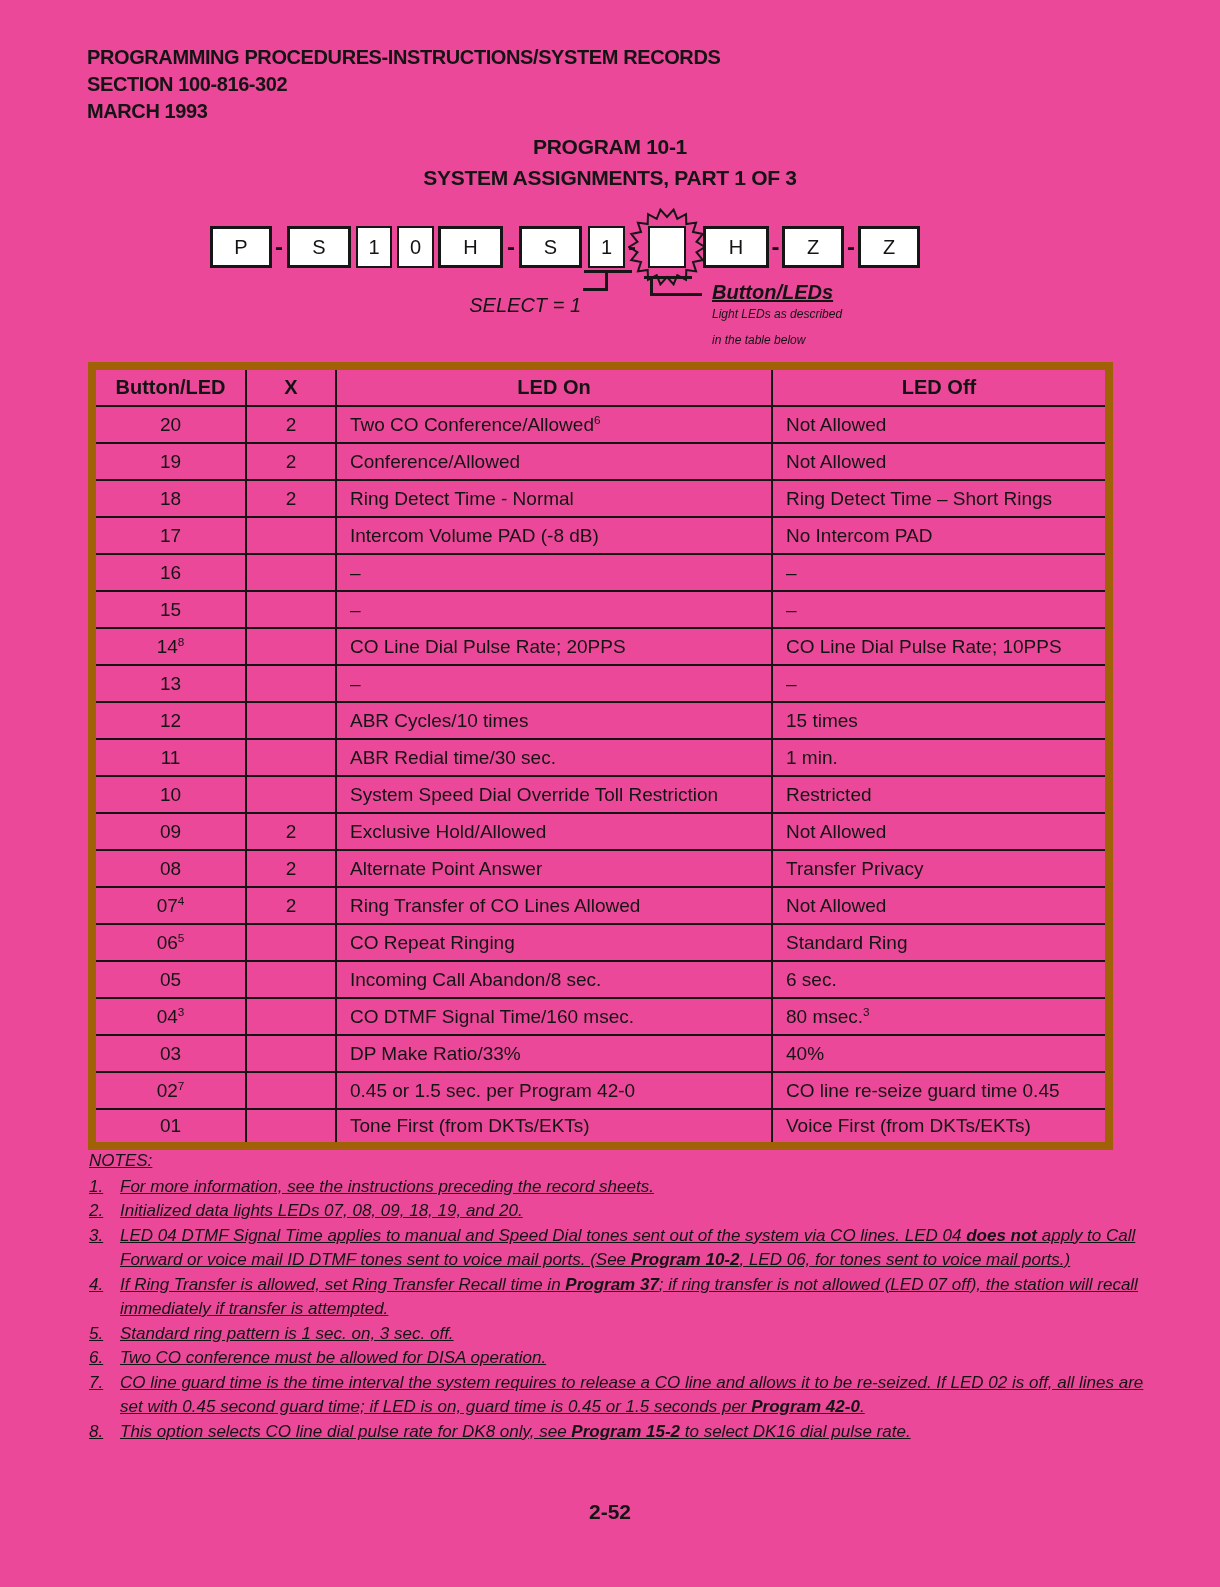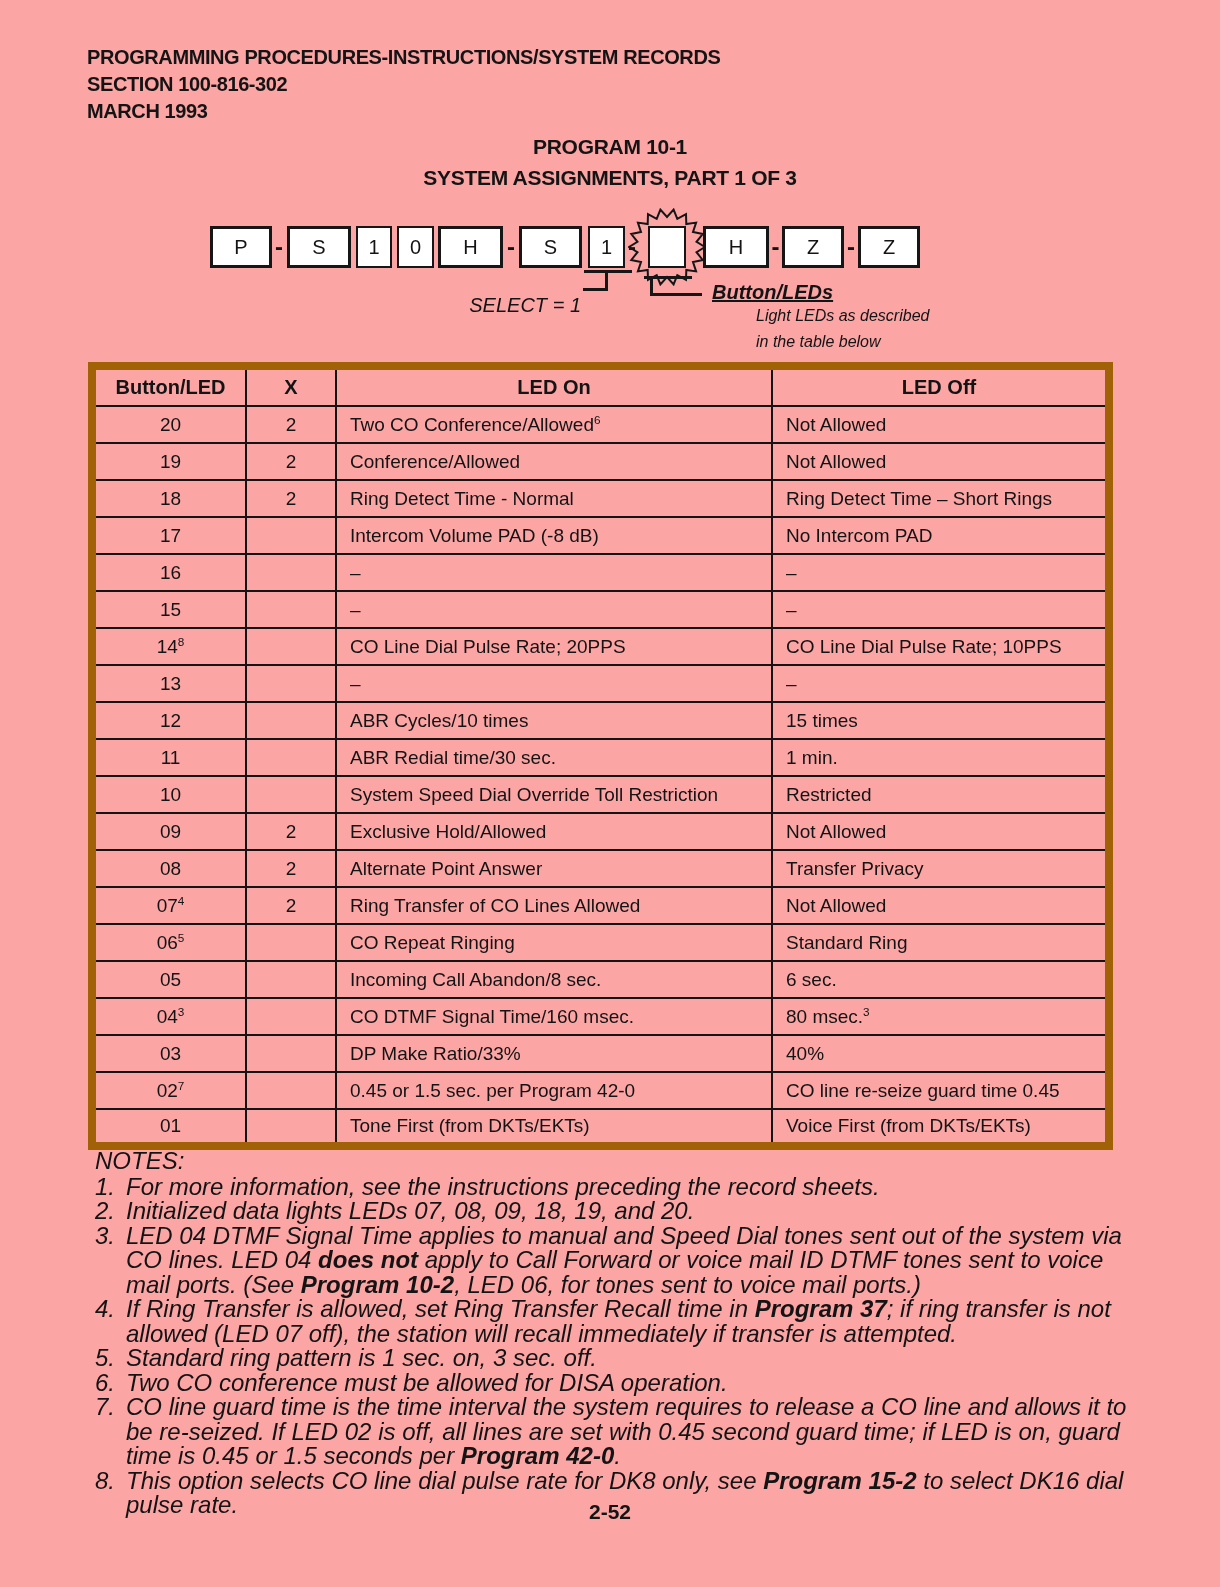--- a/index.html
+++ b/index.html
@@ -1,17 +1,17 @@
 <!DOCTYPE html>
 <html><head>
 <meta charset="utf-8">
 <style>
   html,body {margin:0; padding:0; background:#e8e8e8;}
   .page {
-    position:relative; width:1220px; height:1587px; background:#fca5a5;
+    position:relative; width:1220px; height:1587px; background:#ec4899;
     font-family:"Liberation Sans", sans-serif; color:#141414; overflow:hidden;
   }
   
   .hdr {position:absolute; left:87px; top:44px; font-weight:700; font-size:20px;
         line-height:27px; letter-spacing:-0.4px;}
   
   .title {position:absolute; left:0; top:131px; width:1220px; text-align:center;
           font-weight:700; font-size:21px; line-height:31px; letter-spacing:-0.3px;}
   
   .dgm {position:absolute; left:0; top:0; width:1220px; height:360px;}
@@ -21,35 +21,35 @@
   .nbox {border-width:2px;}
   .dash {position:absolute; top:226px; height:42px; display:flex; align-items:center;
          justify-content:center; font-size:24px; font-weight:700; z-index:2;}
   .burst-svg {position:absolute; left:628px; top:208px; width:78px; height:78px; z-index:1;}
   .burst-svg polygon {fill:none; stroke:#161616; stroke-width:2;}
   .cline {position:absolute; background:#161616; z-index:3;}
   .sel-label {position:absolute; left:455px; top:294px; width:126px; text-align:right;
               font-weight:400; font-style:italic; font-size:20px;}
   .btn-label {position:absolute; left:712px; top:281px; font-weight:700; font-style:italic;
               font-size:20px;text-decoration:underline;}
-  .btn-desc {position:absolute; left:712px; font-style:italic; font-size:16px;margin-left:44px;}
+  .btn-desc {position:absolute; left:712px; font-style:italic; font-size:12px;}
   
   table.rec {position:absolute; left:88px; top:362px; width:1017px; border-collapse:collapse;
              table-layout:fixed; border:8px solid #a16207;}
   table.rec th, table.rec td {border:2px solid #141414; box-sizing:border-box; overflow:hidden;
              white-space:nowrap;}
   table.rec th {height:40px; font-size:20px; font-weight:700; text-align:center;}
   table.rec td {height:37px; font-size:19px;}
   td.c-btn {text-align:center; font-size:20px;}
   td.c-x   {text-align:center; font-size:14px;}
   td.c-on, td.c-off {padding-left:13px; text-align:left;}
   sup {font-size:62%; vertical-align:super; line-height:0;}
   
-  .notes {position:absolute; left:95px; top:1149px; width:1058px; font-style:italic;
-          font-size:24px; line-height:24.5px;}
+  .notes {position:absolute; left:89px; top:1149px; width:1058px; font-style:italic;
+          font-size:17px; line-height:24.5px;text-decoration:underline;}
   .notes-heading {margin-bottom:1px;}
   .note {display:flex;}
   .nnum {flex:none; width:31px;}
   .ntxt {flex:1;}
   .pageno {position:absolute; left:0; top:1500px; width:1220px; text-align:center;
            font-weight:700; font-size:21px;}
 </style>
 </head>
 <body>
 

